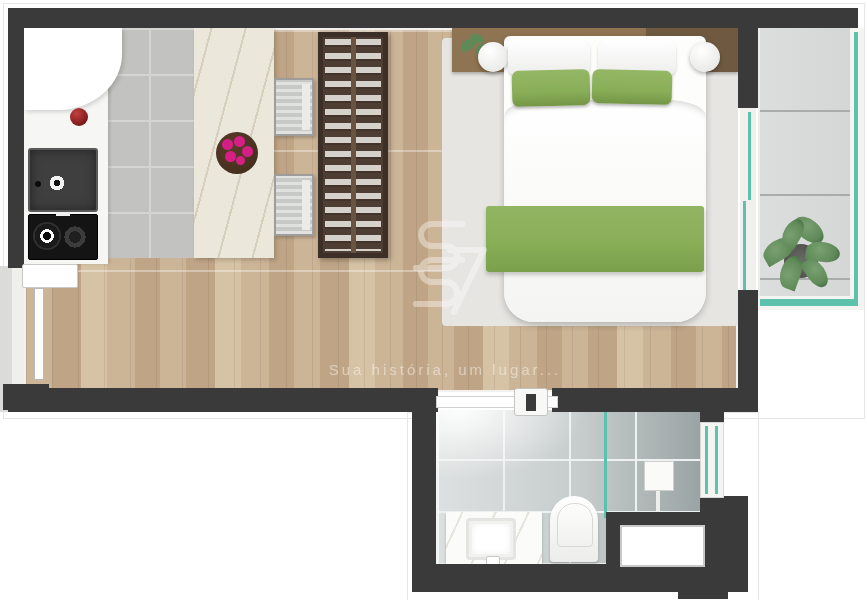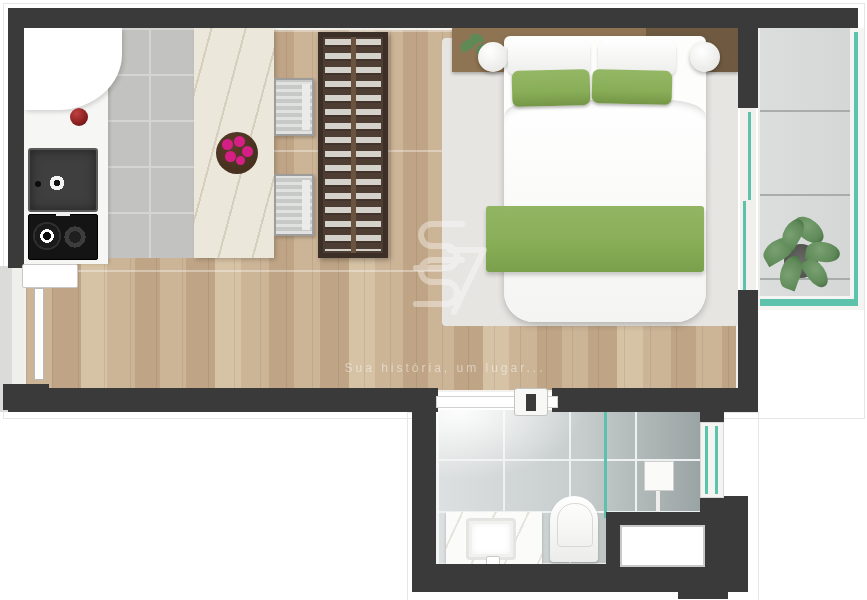--- a/index.html
+++ b/index.html
@@ -197,21 +197,21 @@
   .bw-teal-1{left:705px;top:426px;}
   .bw-teal-2{left:715px;top:426px;}
 
   
   .watermark{z-index:30;pointer-events:none;}
   .wm-logo{left:392px;top:216px;width:112px;height:106px;opacity:.38;}
   .wm-title{left:290px;top:328px;width:310px;height:34px;text-align:center;
     font-size:33px;font-weight:bold;letter-spacing:2px;color:var(--watermark-white);opacity:.55;
     text-transform:uppercase;white-space:nowrap;}
   .wm-tagline{left:295px;top:361px;width:300px;height:16px;text-align:center;
-    font-size:12px;letter-spacing:3px;color:var(--watermark-white);opacity:.45;white-space:nowrap;}
+    font-size:15px;letter-spacing:3px;color:var(--watermark-white);opacity:.45;white-space:nowrap;}
 </style>
 </head>
 <body>
 
 <div class="stage">
 
   <div class="abs outline outline-main"></div>
   <div class="abs outline outline-bath"></div>
 
   <div class="abs floor-wood"></div>

